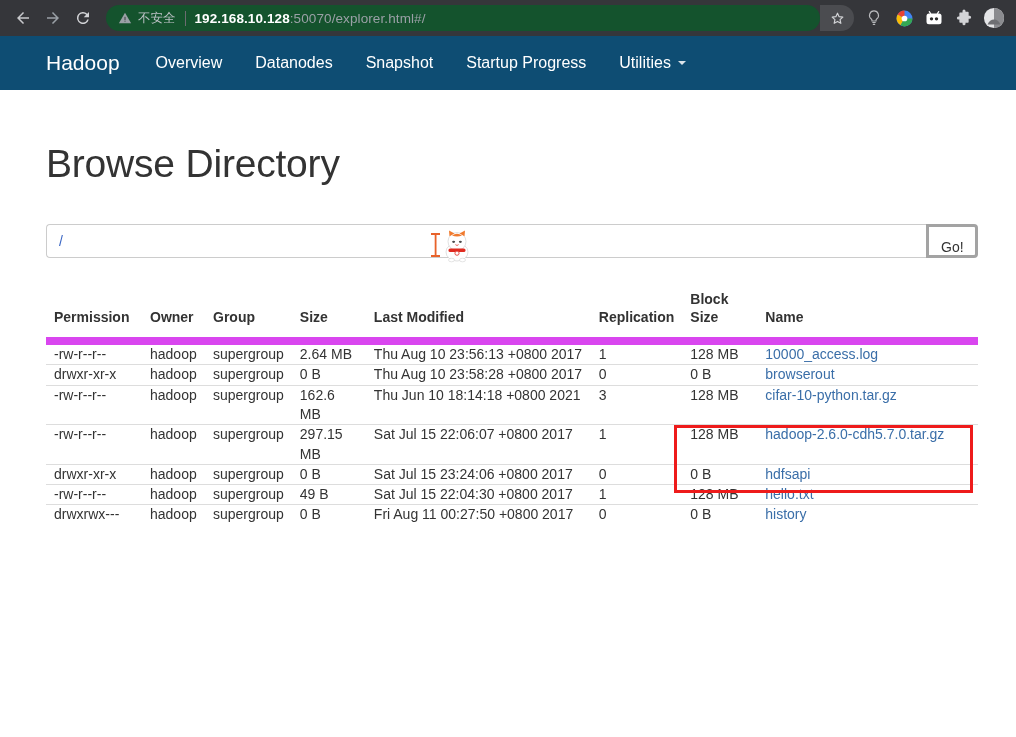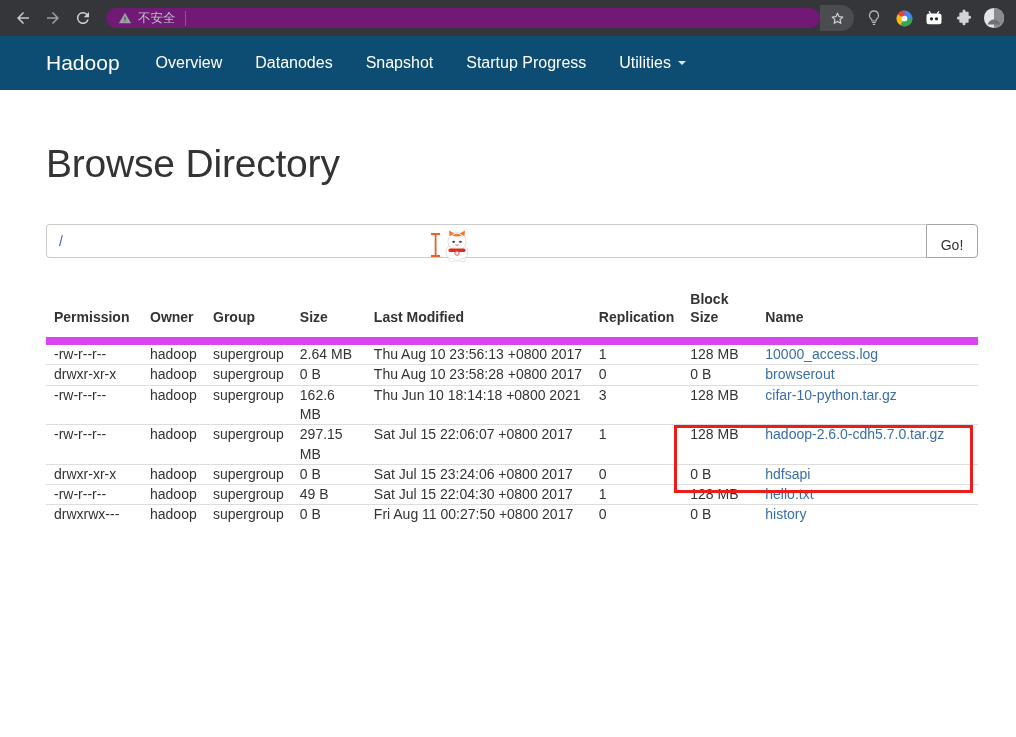--- a/index.html
+++ b/index.html
@@ -24,24 +24,24 @@
   .nav-btn {
     width: 30px; height: 30px;
     display: flex; align-items: center; justify-content: center;
     flex: 0 0 auto;
     cursor: pointer;
   }
   .nav-btn svg { display: block; }
 
   #omnibox {
     flex: 1 1 auto;
-    height: 20px;
+    height: 26px;
     margin-left: 8px;
     margin-right: 6px;
-    background: #701a75;
+    background: #14532d;
     border-radius: 13px;
     display: flex;
     align-items: center;
     padding: 0 12px;
     min-width: 0;
   }
   #warning-icon { flex: 0 0 auto; margin-right: 6px; display:block; }
   #security-text {
     color: #bdc1c6;
     font-size: 12.5px;
@@ -145,21 +145,21 @@
     padding: 0 12px;
     font-size: 14px;
     color: #3a66c4;
     font-family: "Liberation Sans", sans-serif;
     outline: none;
     background: #ffffff;
   }
   #go-button {
     width: 52px;
     height: 34px;
-    border: 1px solid #a3a3a3;
+    border: 3px solid #a3a3a3;
     border-radius: 0 4px 4px 0;
     background: #ffffff;
     color: #333333;
     font-size: 14px;
     font-family: "Liberation Sans", sans-serif;
     cursor: pointer;
     padding: 12px;
   }
 
   
@@ -253,20 +253,21 @@
     </div>
 
     <div id="omnibox">
       <svg id="warning-icon" width="14" height="14" viewBox="0 0 24 24">
         <path d="M12 3 1.5 21h21L12 3z" fill="#9aa0a6"></path>
         <rect x="11.2" y="10" width="1.6" height="5.4" fill="#35363a"></rect>
         <rect x="11.2" y="16.6" width="1.6" height="1.7" fill="#35363a"></rect>
       </svg>
       <span id="security-text">不安全</span>
       <span id="omnibox-divider"></span>
+      <span id="url-text"><span class="host">192.168.10.128</span><span class="rest">:50070/explorer.html#/</span></span>
     </div>
 
     <div class="tb-icon" id="star-wrap">
       <svg width="17" height="17" viewBox="0 0 24 24">
         <path d="M12 4.5l2.3 4.9 5.2.6-3.9 3.6 1.1 5.2-4.7-2.7-4.7 2.7 1.1-5.2L4.5 10l5.2-.6z" fill="none" stroke="#d2d3d6" stroke-width="1.7" stroke-linejoin="round"></path>
       </svg>
     </div>
 
     <div class="tb-icon">
       <svg width="18" height="18" viewBox="0 0 24 24">

